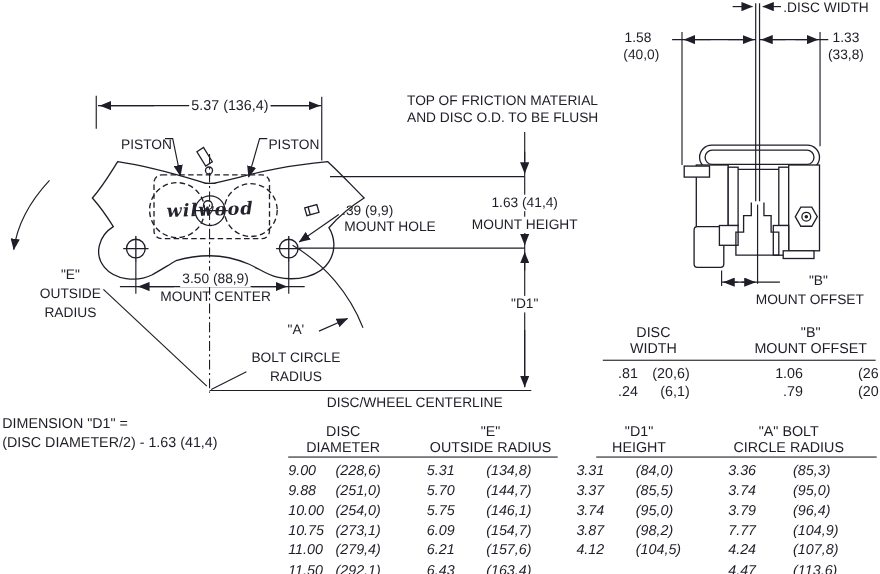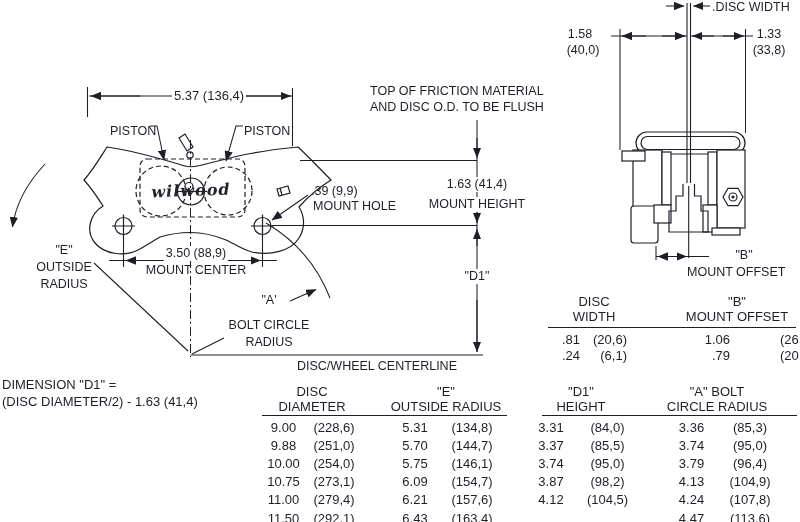--- a/index.html
+++ b/index.html
@@ -7,21 +7,21 @@
           font-family:"Liberation Sans",sans-serif;color:#1e1e28;}
   #linework{position:absolute;left:0;top:0;}
   .lbl{position:absolute;font-size:12.5px;line-height:1.16;white-space:nowrap;color:#1e1e28;}
   .c{transform:translateX(-50%);text-align:center;}
   .bg{background:#fff;padding:0 2px;}
   
   .th{position:absolute;font-size:13px;line-height:15px;text-align:center;transform:translateX(-50%);white-space:nowrap;}
   .rule{position:absolute;border-top:1.4px solid #1e1e28;height:0;}
   .col{position:absolute;font-size:13px;}
   .cell{display:flex;height:18.2px;align-items:center;}
-  .cell span{display:inline-block;text-align:center;white-space:pre;}
+  .cell span{display:inline-block;text-align:left;white-space:pre;font-style:italic;}
   .wcell{display:flex;height:16.2px;align-items:center;font-size:13px;}
   .wcell span{display:inline-block;text-align:right;white-space:pre;}
   .c1 .in{width:43px;} .c1 .mm{width:58px;}
   .c2 .in{width:54px;} .c2 .mm{width:60px;}
   .c3 .in{width:54px;} .c3 .mm{width:59px;}
   .c4 .in{width:59px;} .c4 .mm{width:58px;}
   .w1 .in{width:30px;} .w1 .mm{width:47px;}
   .w2 .in{width:33px;} .w2 .mm{width:48px;padding-left:36px;}
   .logo{position:absolute;left:191px;top:181px;transform:translateX(-50%) rotate(-2deg);
         font-family:"DejaVu Serif",serif;font-style:italic;font-weight:bold;
@@ -333,21 +333,21 @@
       </div>
     <div class="cell">
         <span class="in">3.74</span>
         <span class="mm">(95,0)</span>
       </div>
     <div class="cell">
         <span class="in">3.79</span>
         <span class="mm">(96,4)</span>
       </div>
     <div class="cell">
-        <span class="in">4.13</span>
+        <span class="in">7.77</span>
         <span class="mm">(104,9)</span>
       </div>
     <div class="cell">
         <span class="in">4.24</span>
         <span class="mm">(107,8)</span>
       </div>
     <div class="cell">
         <span class="in">4.47</span>
         <span class="mm">(113,6)</span>
       </div>

